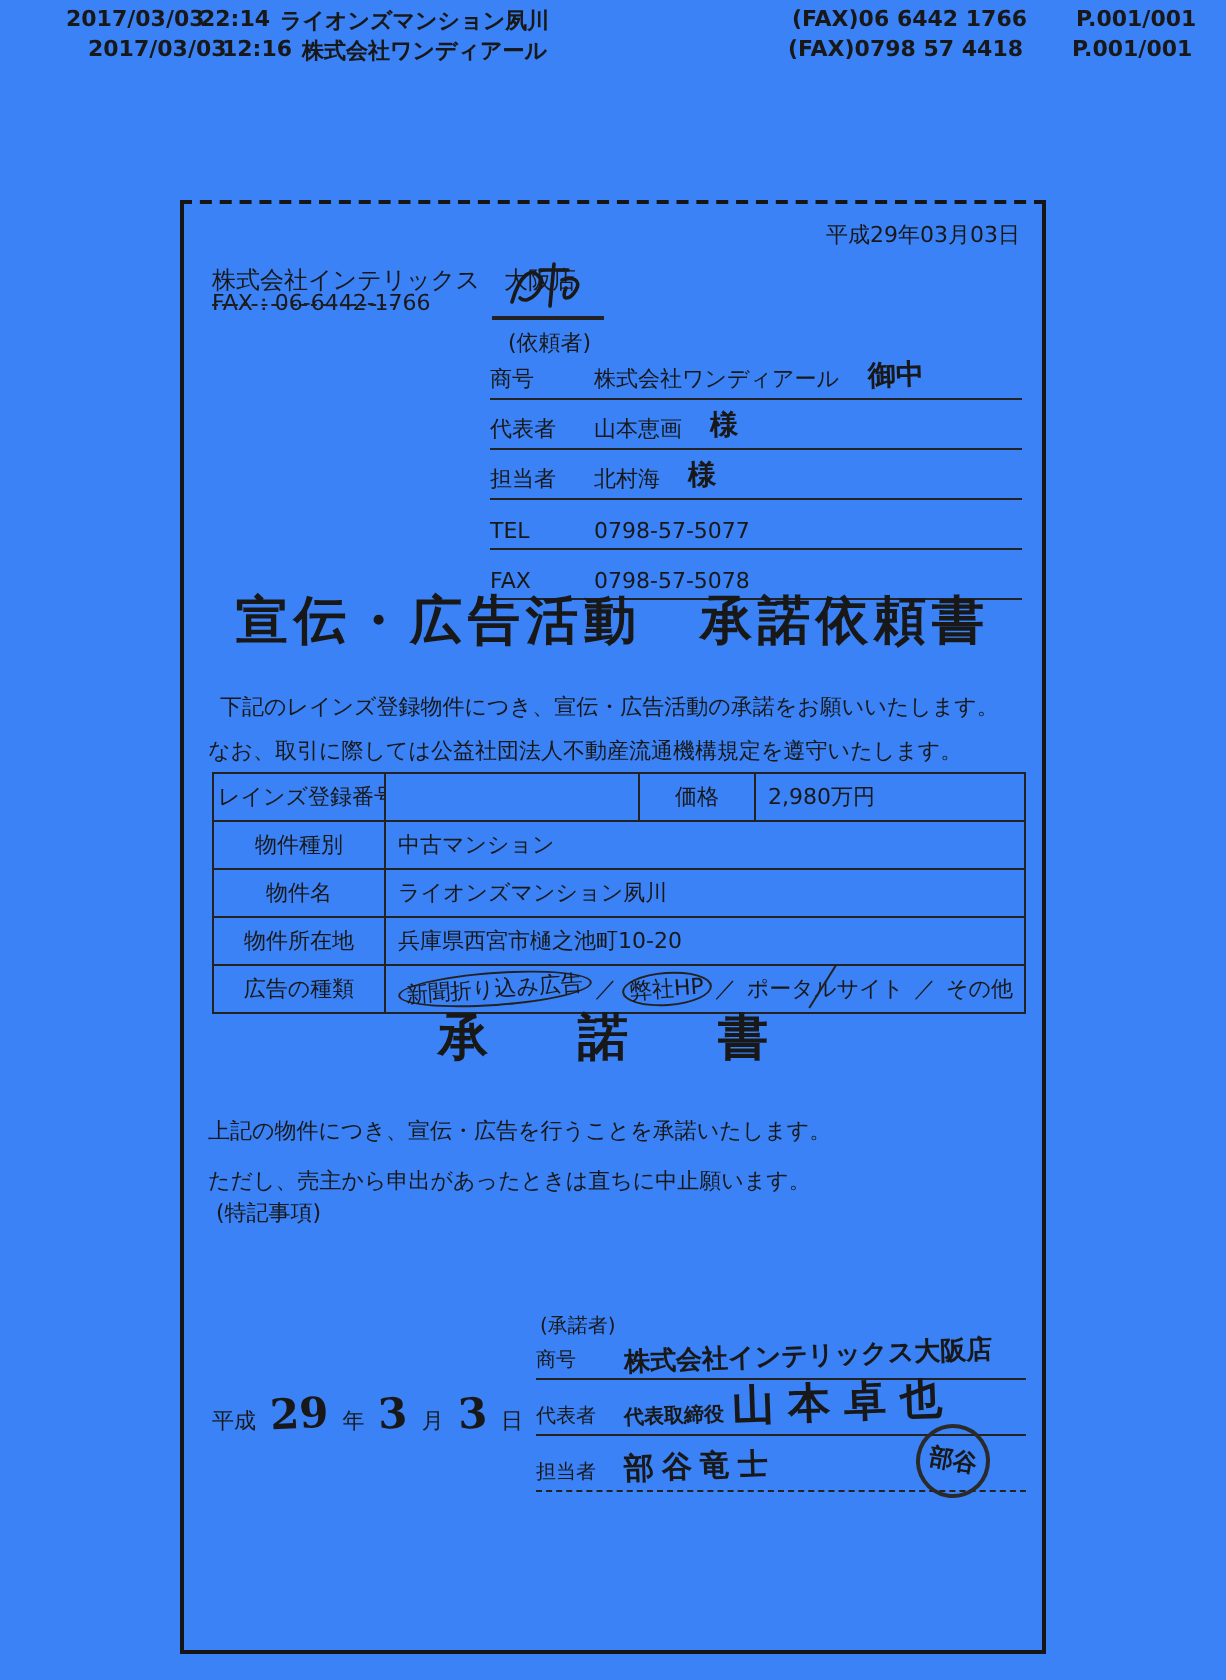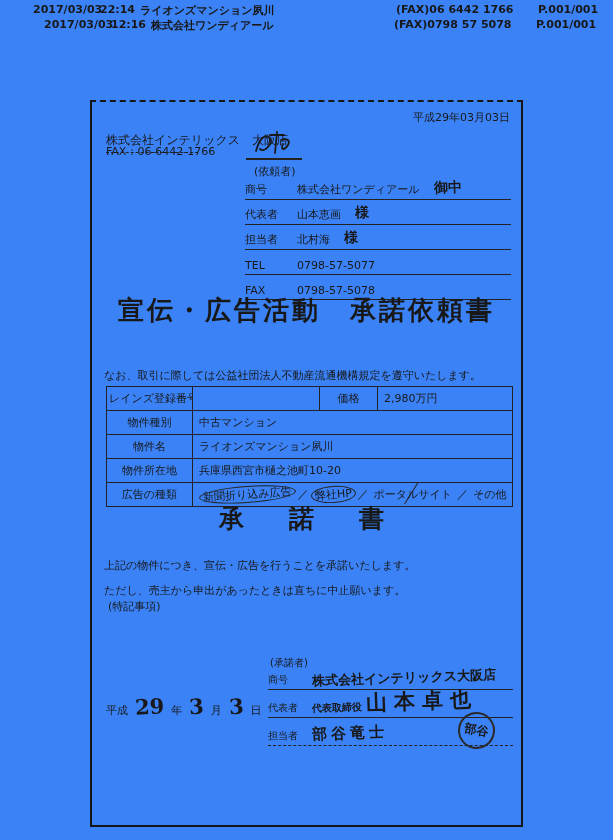--- a/index.html
+++ b/index.html
@@ -91,21 +91,21 @@
 
   <span class="abs faxhdr" style="left:33px; top:3px;">2017/03/03</span>
   <span class="abs faxhdr" style="left:100px; top:3px;">22:14</span>
   <span class="abs faxhdr" style="left:140px; top:3px;">ライオンズマンション夙川</span>
   <span class="abs faxhdr" style="left:396px; top:3px;">(FAX)06 6442 1766</span>
   <span class="abs faxhdr" style="left:538px; top:3px;">P.001/001</span>
 
   <span class="abs faxhdr" style="left:44px; top:18px;">2017/03/03</span>
   <span class="abs faxhdr" style="left:111px; top:18px;">12:16</span>
   <span class="abs faxhdr" style="left:151px; top:18px;">株式会社ワンディアール</span>
-  <span class="abs faxhdr" style="left:394px; top:18px;">(FAX)0798 57 5078</span>
+  <span class="abs faxhdr" style="left:394px; top:18px;">(FAX)0798 57 4418</span>
   <span class="abs faxhdr" style="left:536px; top:18px;">P.001/001</span>
 
   <div class="doc-box"></div>
 
   <span class="abs t11" style="left:106px; top:110px;margin-top:34px;">FAX：06-6442-1766</span>
   <span class="abs t11" style="left:413px; top:110px;">平成29年03月03日</span>
 
   <span class="abs t12" style="left:106px; top:132px;">株式会社インテリックス　大阪店</span>
   <div class="rule-dashed" style="left:106px; top:152px; width:92px;"></div>
   <svg class="abs" style="left:250px; top:131px;" width="46" height="26" viewBox="0 0 46 26">
@@ -134,20 +134,21 @@
     <span class="lbl">TEL</span>
     <span class="val">0798-57-5077</span>
   </div>
   <div class="field-row" style="top:276px;">
     <span class="lbl">FAX</span>
     <span class="val">0798-57-5078</span>
   </div>
 
   <div class="abs doc-title">宣伝・広告活動　承諾依頼書</div>
 
+  <span class="abs t11" style="left:110px; top:346px;">下記のレインズ登録物件につき、宣伝・広告活動の承諾をお願いいたします。</span>
   <span class="abs t11" style="left:104px; top:368px;">なお、取引に際しては公益社団法人不動産流通機構規定を遵守いたします。</span>
 
   <table class="prop">
     <colgroup>
         <col style="width:86px">
         <col style="width:127px">
         <col style="width:58px">
         <col style="width:135px">
       </colgroup>
     <tbody>

